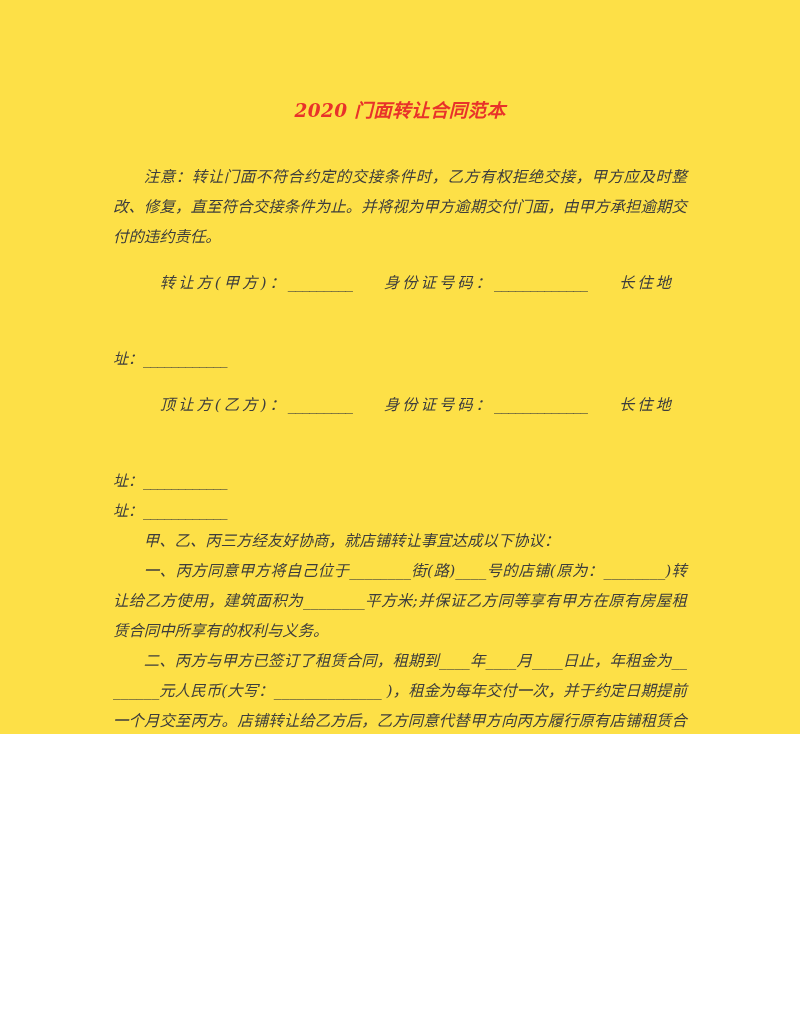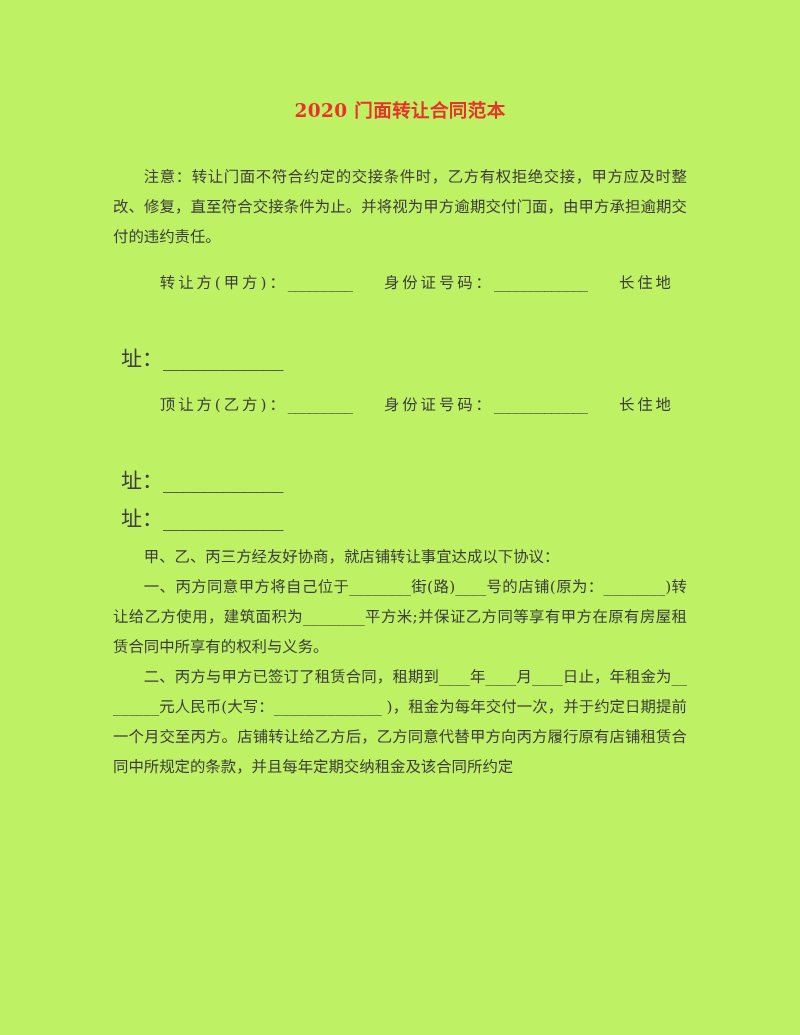--- a/index.html
+++ b/index.html
@@ -9,25 +9,26 @@
     background: #ffffff;
   }
   body {
     font-family: "DejaVu Serif", "Liberation Serif", serif;
     color: #3f3f3f;
     -webkit-font-smoothing: antialiased;
   }
   .page {
     position: relative;
     width: 800px;
-    height: 1035px;
+    height: 734px;
     margin: 0 auto;
-    background: #bef264;
+    background: #fde047;
     overflow: hidden;
     box-sizing: border-box;
+    font-style: italic;
   }
   .doc-body {
     position: absolute;
     left: 113px;
     top: 96px;
     width: 574px;
   }
   .doc-title {
     font-family: "DejaVu Serif", "Liberation Serif", serif;
     font-weight: bold;
@@ -71,22 +72,22 @@
     word-break: break-all;
     color: #3d3d3d;
   }
   .party-line::after {
     content: "";
     display: inline-block;
     width: 100%;
     height: 0;
   }
   .addr-line {
-    margin: 8px;
-    font-size: 21px;
+    margin: 0;
+    font-size: 15px;
     line-height: 30px;
     text-indent: 0;
     color: #3d3d3d;
   }
 </style>
 </head>
 <body>
 
 <div class="page">
 

